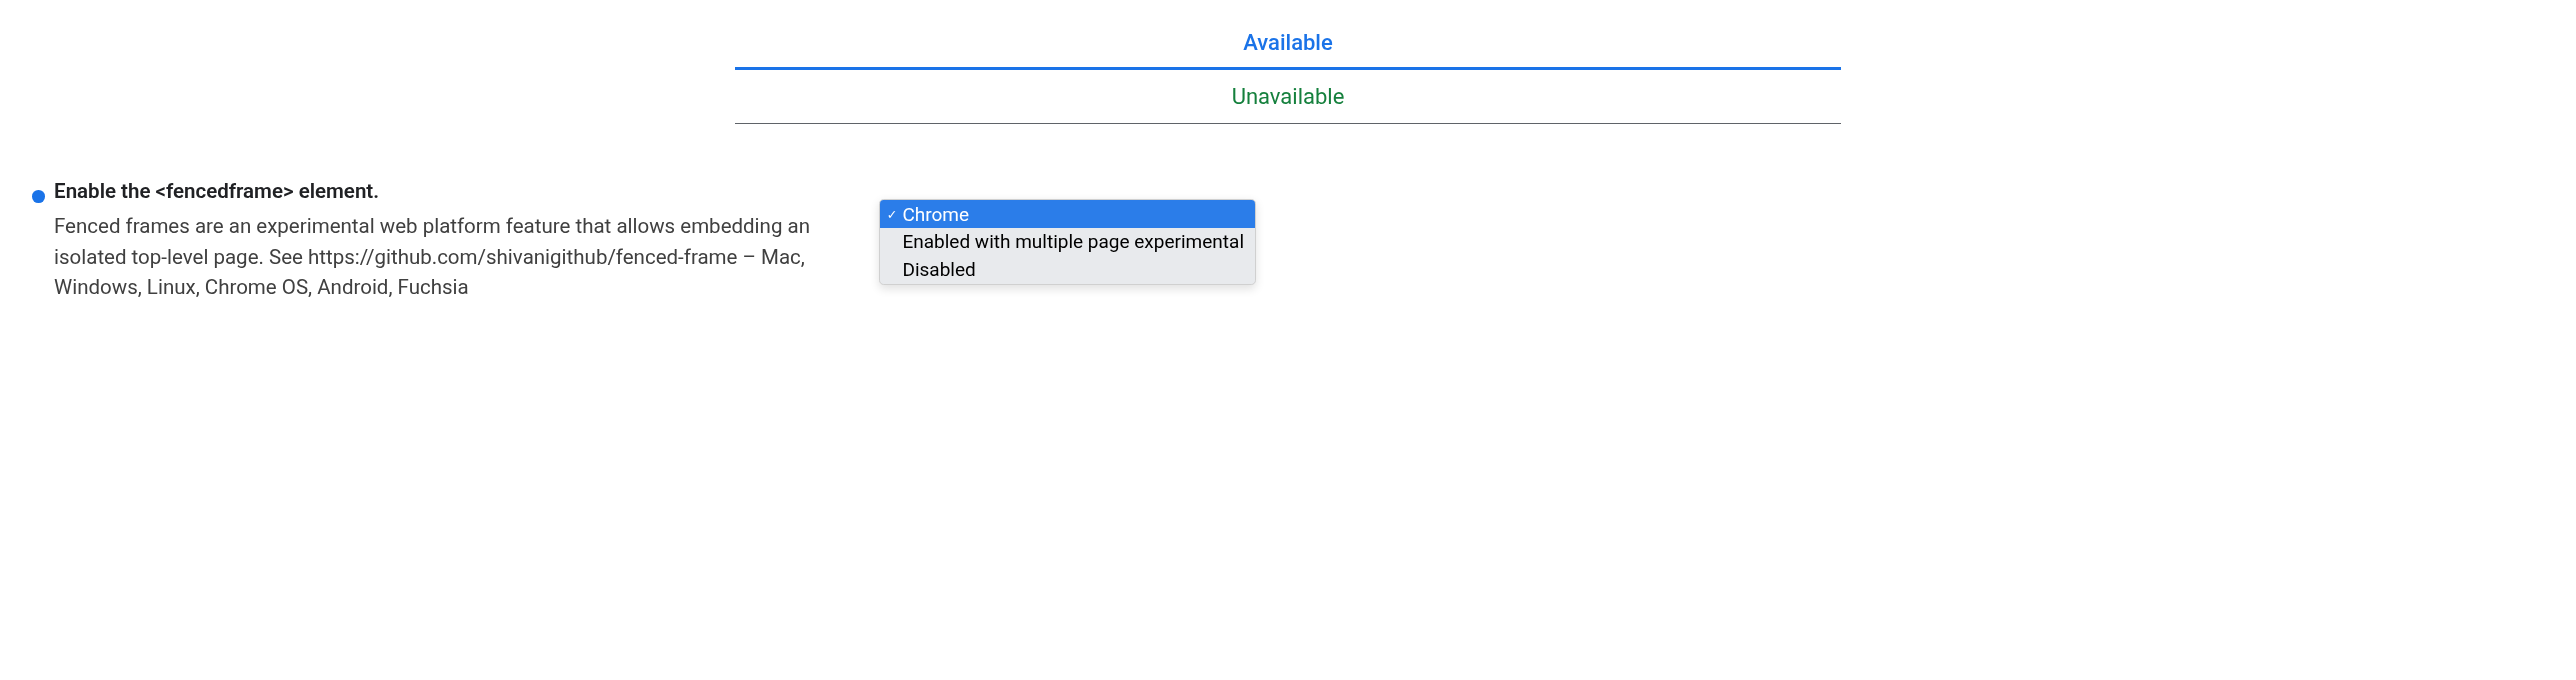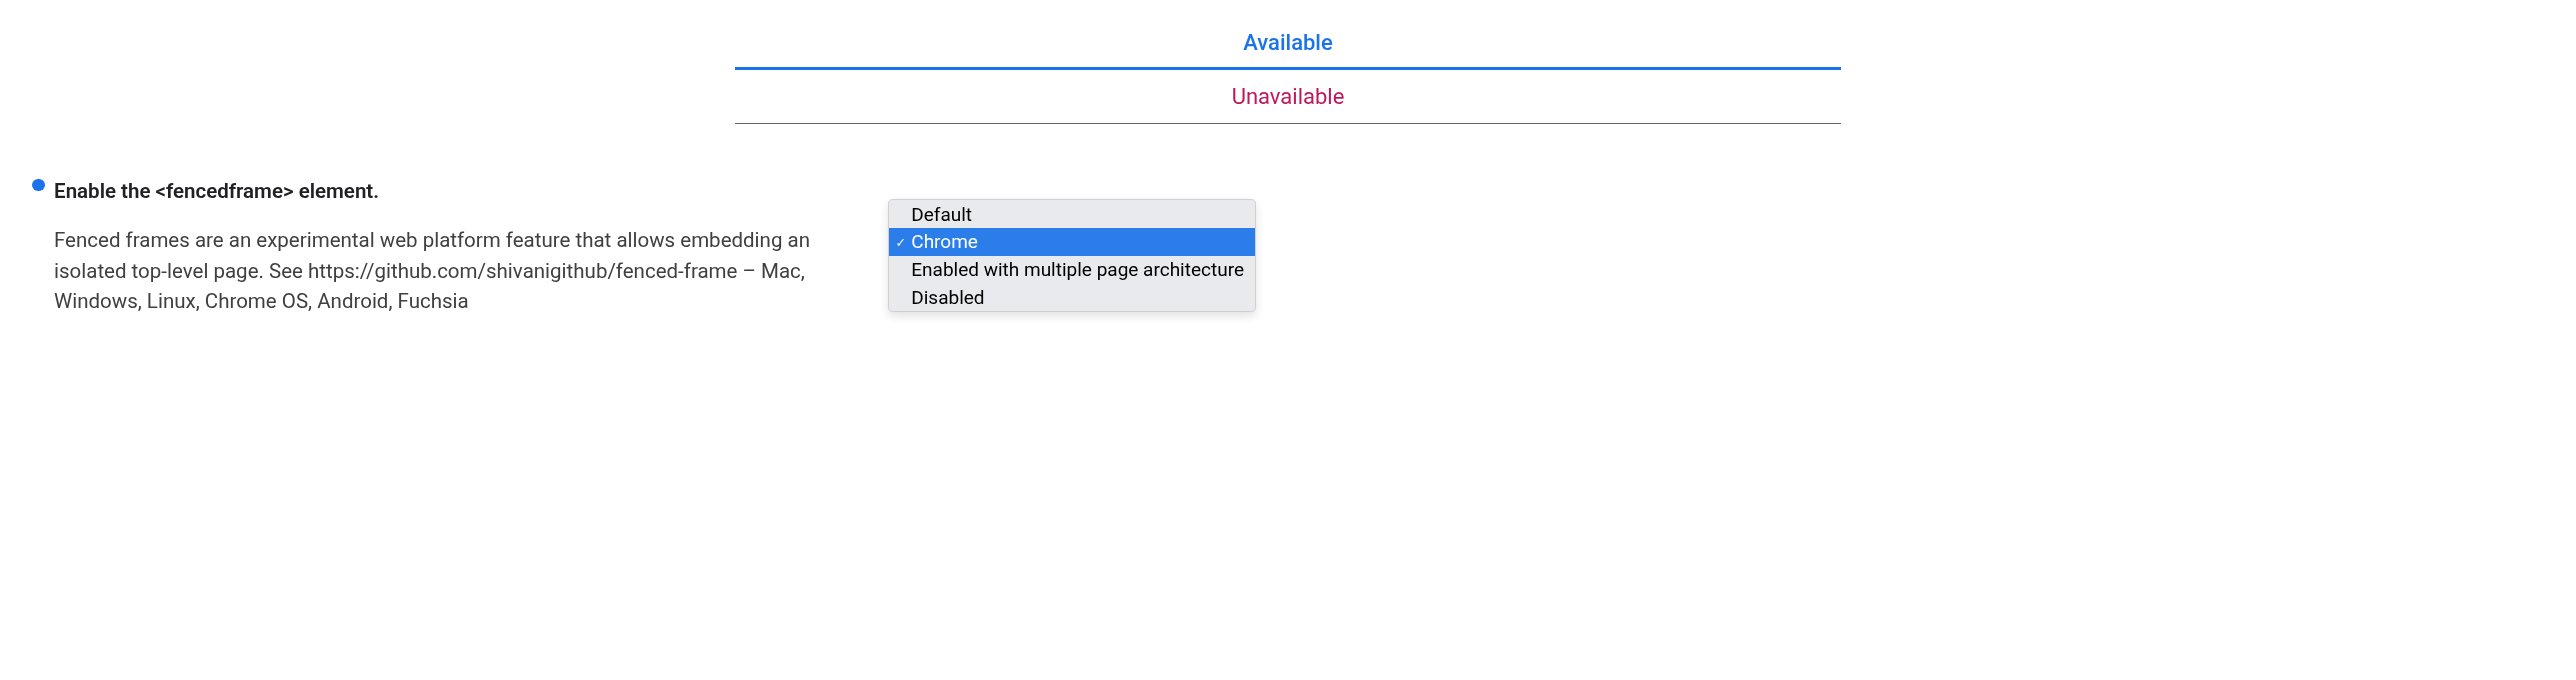--- a/index.html
+++ b/index.html
@@ -36,37 +36,37 @@
     .tab.active::after {
       content: "";
       position: absolute;
       left: 0;
       right: 0;
       bottom: -0.8px;
       height: 3.2px;
       background: #1a73e8;
     }
     .tab.inactive {
-      color: #be185d;
+      color: #15803d;
     }
     .flag-item {
       display: flex;
       align-items: flex-start;
       margin-top: 55px;
       max-width: 1224px;
     }
     .flag-content {
       flex: 1;
       padding-right: 24px;
     }
     .flag-title-row {
       display: flex;
-      align-items: flex-start;
+      align-items: flex-end;
       gap: 9.5px;
-      margin-bottom: 22px;
+      margin-bottom: 8px;
     }
     .flag-dot {
       width: 12.6px;
       height: 12.6px;
       border-radius: 50%;
       background: #1a73e8;
       flex-shrink: 0;
     }
     .flag-title {
       font-size: 20.5px;
@@ -132,20 +132,19 @@
 <div class="flag-item">
   <div class="flag-content">
     <div class="flag-title-row">
       <div class="flag-dot"></div>
       <div class="flag-title">Enable the &lt;fencedframe&gt; element.</div>
     </div>
     <div class="flag-description">Fenced frames are an experimental web platform feature that allows embedding an isolated top-level page. See https://github.com/shivanigithub/fenced-frame – Mac, Windows, Linux, Chrome OS, Android, Fuchsia</div>
   </div>
   <div class="dropdown-container">
     <div class="dropdown">
-      <div class="dropdown-option">Default</div>
       <div class="dropdown-option selected">Chrome</div>
-      <div class="dropdown-option">Enabled with multiple page architecture</div>
+      <div class="dropdown-option">Enabled with multiple page experimental</div>
       <div class="dropdown-option">Disabled</div>
     </div>
   </div>
 </div>
 
 
 </body></html>

